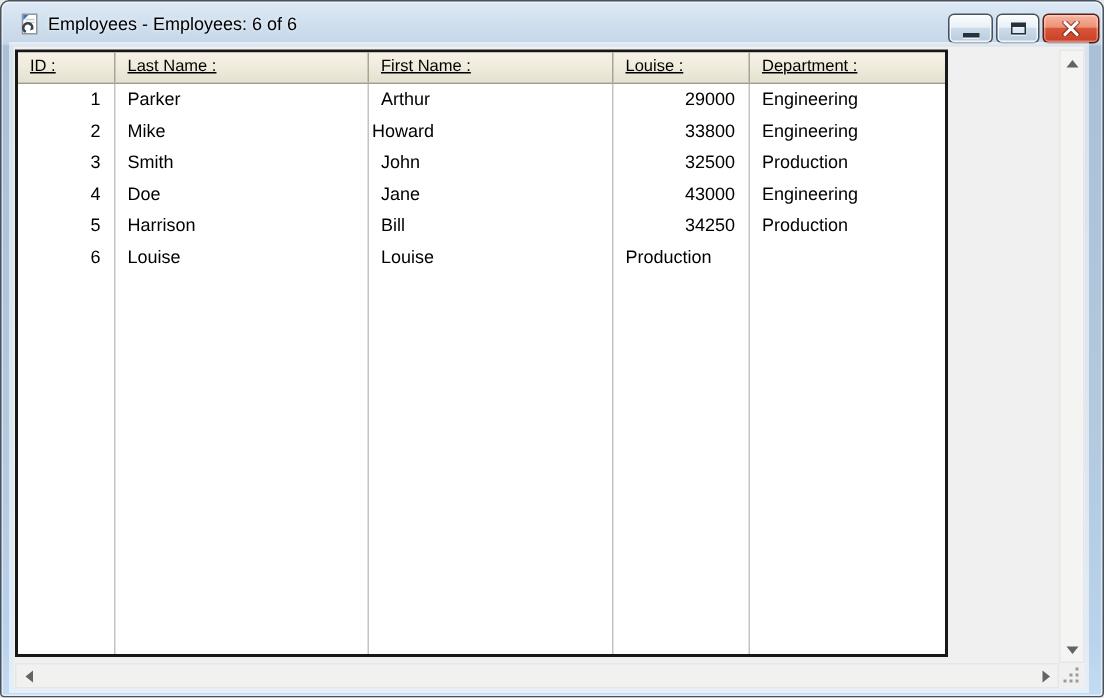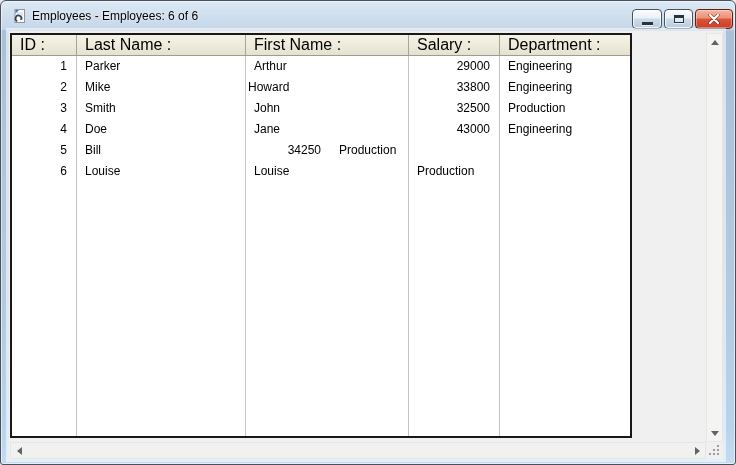--- a/index.html
+++ b/index.html
@@ -51,22 +51,22 @@
     position:absolute;left:1px;top:2px;width:622px;height:405px;box-sizing:border-box;
     background:var(--table-background,#fff);
     border:2px solid var(--table-border,#181818);
   }
   .header-row{
     display:flex;height:21px;box-sizing:border-box;
     background:linear-gradient(to bottom,#f5f2e6 0%,var(--header-background,#eeeadb) 55%,#e5e1d0 100%);
     border-bottom:1px solid #9e9c8e;
   }
   .hcell{
-    box-sizing:border-box;height:100%;line-height:19px;font-size:16px;color:#000;
-    padding-left:8px;border-right:1px solid #a8a597;overflow:hidden;white-space:nowrap;
+    box-sizing:border-box;height:100%;line-height:19px;font-size:11px;color:#000;
+    padding-left:8px;border-right:1px solid #a8a597;overflow:hidden;white-space:nowrap;text-decoration:underline;
   }
   .hcell:last-child{border-right:none;}
   .tbody{position:absolute;left:0;right:0;top:21px;bottom:0;overflow:hidden;}
   .vline{position:absolute;top:0;bottom:0;width:1px;background:var(--grid-line,#c3c3c3);}
   .vl0{left:64px}.vl1{left:233px}.vl2{left:396px}.vl3{left:487px}
   .row{display:flex;height:21px;position:relative;}
   .cell{
     box-sizing:border-box;height:100%;line-height:21px;font-size:12px;color:#000;
     padding-left:8px;overflow:hidden;white-space:nowrap;
   }
@@ -130,21 +130,21 @@
     </div>
   </div>
 
   <div class="client">
 
     <div class="listview">
       <div class="header-row">
         <div class="hcell c0">ID :</div>
         <div class="hcell c1">Last Name :</div>
         <div class="hcell c2">First Name :</div>
-        <div class="hcell c3">Salary :</div>
+        <div class="hcell c3">Louise :</div>
         <div class="hcell c4">Department :</div>
       </div>
       <div class="tbody">
         <div class="vline vl0"></div>
         <div class="vline vl1"></div>
         <div class="vline vl2"></div>
         <div class="vline vl3"></div>
       <div class="row">
     <div class="cell c0 a-right">1</div>
     <div class="cell c1">Parker</div>
@@ -168,20 +168,21 @@
   </div>
           <div class="row">
     <div class="cell c0 a-right">4</div>
     <div class="cell c1">Doe</div>
     <div class="cell c2">Jane</div>
     <div class="cell c3 a-right">43000</div>
     <div class="cell c4">Engineering</div>
   </div>
           <div class="row">
     <div class="cell c0 a-right">5</div>
+    <div class="cell c1">Harrison</div>
     <div class="cell c2">Bill</div>
     <div class="cell c3 a-right">34250</div>
     <div class="cell c4">Production</div>
   </div>
           <div class="row">
     <div class="cell c0 a-right">6</div>
     <div class="cell c1">Louise</div>
     <div class="cell c2">Louise</div>
     <div class="cell c4">Production</div>
   </div>

